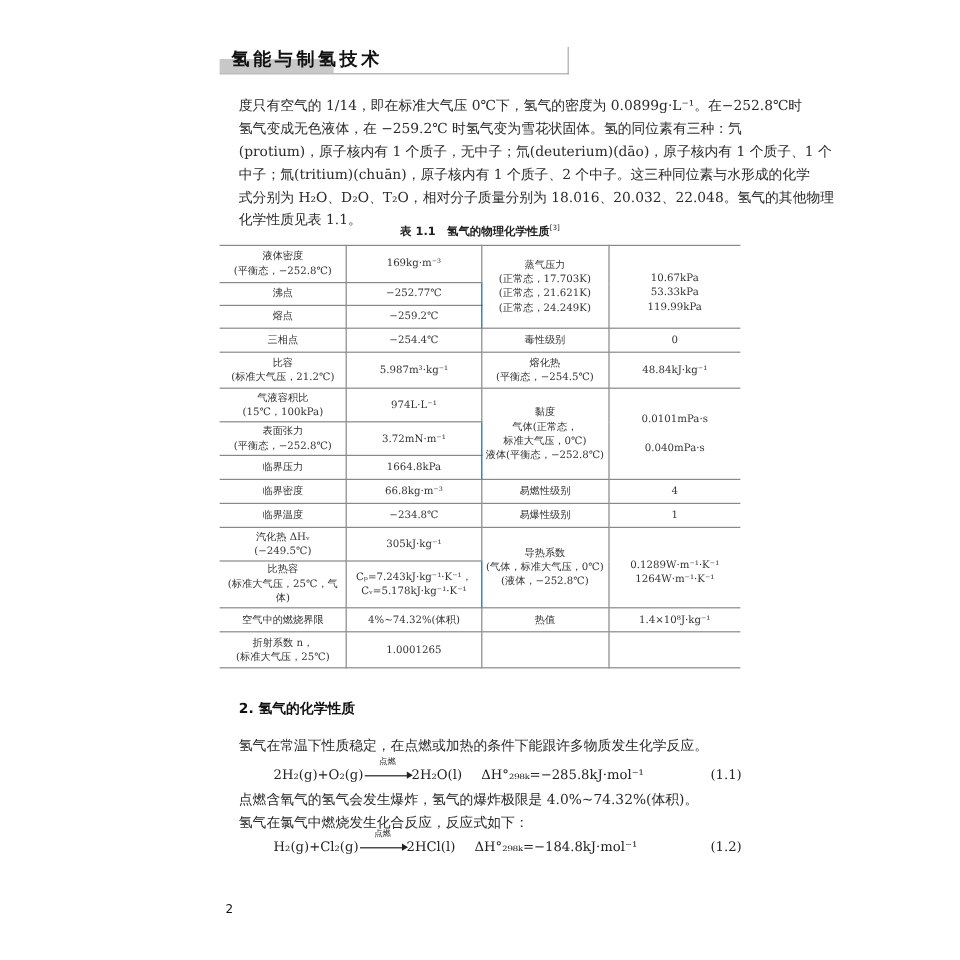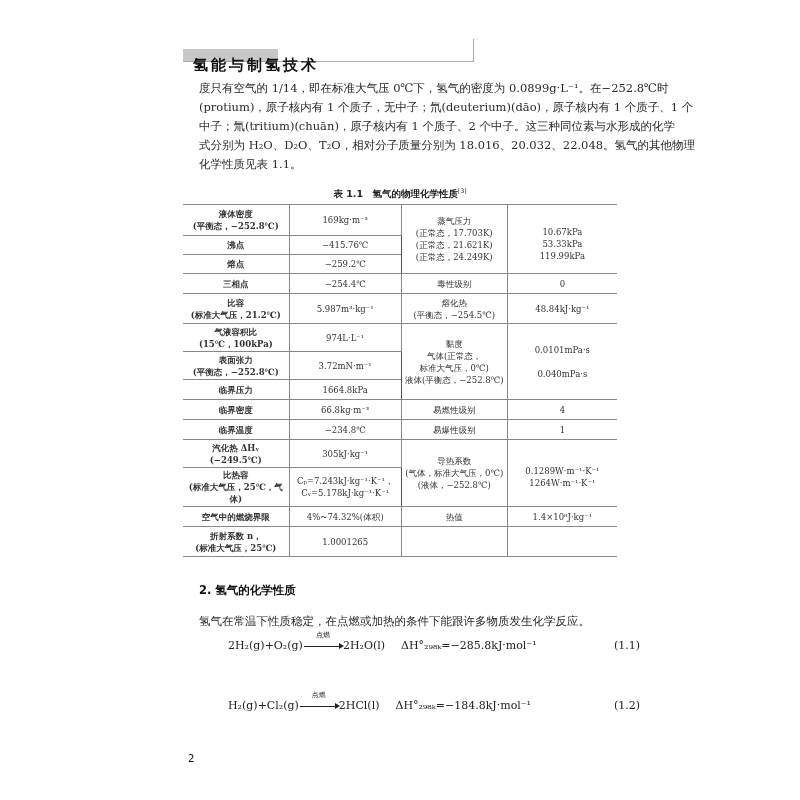--- a/index.html
+++ b/index.html
@@ -11,21 +11,21 @@
     .header {
       position: absolute; left: 183px; top: 39px; width: 290px; height: 22px;
       border-right: 1px solid #aaa; border-bottom: 1px solid #aaa;
     }
     .header-tab {
       position: absolute; left: 0; top: 0; width: 95px; height: 22px;
       background: linear-gradient(to bottom, #ffffff 0%, #ffffff 45%, #c8c8c8 46%, #c8c8c8 100%);
       border-radius: 0 12px 0 0;
     }
     .header-title {
-      position: absolute; left: 10px; top: 17px;
+      position: absolute; left: 10px; top: 1px;
       font-family: "DejaVu Sans", "Liberation Sans", sans-serif;
       font-weight: bold; font-size: 15px; letter-spacing: 3px; color: #111;
     }
     .para {
       position: absolute; left: 199px; width: 410px;
       font-size: 11.5px; line-height: 19px; color: #2a2a2a;
     }
     .para p { margin: 0; white-space: nowrap; }
     .table-caption {
       position: absolute; left: 183px; top: 187px; width: 434px; text-align: center;
@@ -37,53 +37,54 @@
       position: absolute; left: 183px; top: 204px; width: 434px;
       border-collapse: collapse; font-size: 8.5px; color: #333;
       border-top: 1.5px solid #333; border-bottom: 1.5px solid #333;
     }
     table.props td {
       border: 1px solid #888; text-align: center; vertical-align: middle;
       padding: 1px 2px; line-height: 12px;
     }
     table.props tr td:first-child { border-left: none; }
     table.props tr td:last-child { border-right: none; }
-    table.props td.c1 { width: 106px; font-weight: bold; }
+    table.props td.c1 { width: 106px; }
     table.props td.c2 { width: 108px; }
     table.props td.c3 { width: 106px; border-left: 1px solid #0369a1; }
     table.props td.c4 { width: 108px; }
     .section-title {
       position: absolute; left: 199px; top: 583px;
       font-family: "DejaVu Sans", "Liberation Sans", sans-serif;
       font-weight: bold; font-size: 11.5px; color: #111;
     }
     .eq {
       position: absolute; left: 228px; font-size: 11px; white-space: nowrap; color: #222;
     }
     .eq .arrow { display: inline-block; position: relative; width: 40px; text-align: center; }
     .eq .arrow .cond { position: absolute; top: -9px; left: 0; width: 40px; font-size: 7px; text-align: center; }
     .eq .arrow .line { display: inline-block; width: 38px; border-bottom: 1px solid #222; vertical-align: middle; position: relative; }
     .eq .arrow .line::after { content: ""; position: absolute; right: -2px; top: -3px; border-left: 5px solid #222; border-top: 3px solid transparent; border-bottom: 3px solid transparent; }
     .eq .dh { margin-left: 16px; }
-    .eq-num { position: absolute; left: 614px; font-size: 11px; color: #222; text-align: right; }
+    .eq-num { position: absolute; left: 592px; font-size: 11px; color: #222; text-align: right; }
     .page-num {
       position: absolute; left: 188px; top: 753px;
       font-family: "DejaVu Sans", "Liberation Sans", sans-serif; font-size: 10px; color: #111;
     }
   </style>
 </head>
 <body>
 
 <div class="header">
   <div class="header-tab"></div>
   <span class="header-title">氢能与制氢技术</span>
 </div>
 
 <div class="para" style="top:79px;">
   <p>度只有空气的 1/14，即在标准大气压 0℃下，氢气的密度为 0.0899g·L⁻¹。在−252.8℃时</p>
+  <p>氢气变成无色液体，在 −259.2℃ 时氢气变为雪花状固体。氢的同位素有三种：氕</p>
   <p>(protium)，原子核内有 1 个质子，无中子；氘(deuterium)(dāo)，原子核内有 1 个质子、1 个</p>
   <p>中子；氚(tritium)(chuān)，原子核内有 1 个质子、2 个中子。这三种同位素与水形成的化学</p>
   <p>式分别为 H₂O、D₂O、T₂O，相对分子质量分别为 18.016、20.032、22.048。氢气的其他物理</p>
   <p>化学性质见表 1.1。</p>
 </div>
 
 <div class="table-caption">
   <span>表 1.1　氢气的物理化学性质</span><sup>[3]</sup>
 </div>
 
@@ -109,21 +110,21 @@
           <div>10.67kPa</div>
           <div>53.33kPa</div>
           <div>119.99kPa</div>
       </td>
     </tr>
     <tr style="height:19px;">
       <td class="c1">
           <div>沸点</div>
         </td>
       <td class="c2">
-          <div>−415.76℃</div>
+          <div>−252.77℃</div>
         </td>
     </tr>
     <tr style="height:19px;">
       <td class="c1">
           <div>熔点</div>
         </td>
       <td class="c2">
           <div>−259.2℃</div>
         </td>
     </tr>
@@ -296,20 +297,22 @@
 <div class="para" style="top:612px;">
   <p>氢气在常温下性质稳定，在点燃或加热的条件下能跟许多物质发生化学反应。</p>
 </div>
 
 <div class="eq" style="top:639px;">
   <span>2H₂(g)+O₂(g)</span><span class="arrow"><span class="cond">点燃</span><span class="line"></span></span><span>2H₂O(l)</span><span class="dh">ΔH°₂₉₈ₖ=−285.8kJ·mol⁻¹</span>
 </div>
 <div class="eq-num" style="top:639px;">(1.1)</div>
 
 <div class="para" style="top:657px;">
+  <p>点燃含氧气的氢气会发生爆炸，氢气的爆炸极限是 4.0%~74.32%(体积)。</p>
+  <p>氢气在氯气中燃烧发生化合反应，反应式如下：</p>
 </div>
 
 <div class="eq" style="top:699px;">
   <span>H₂(g)+Cl₂(g)</span><span class="arrow"><span class="cond">点燃</span><span class="line"></span></span><span>2HCl(l)</span><span class="dh">ΔH°₂₉₈ₖ=−184.8kJ·mol⁻¹</span>
 </div>
 <div class="eq-num" style="top:699px;">(1.2)</div>
 
 <div class="page-num">2</div>
 
 </body></html>

